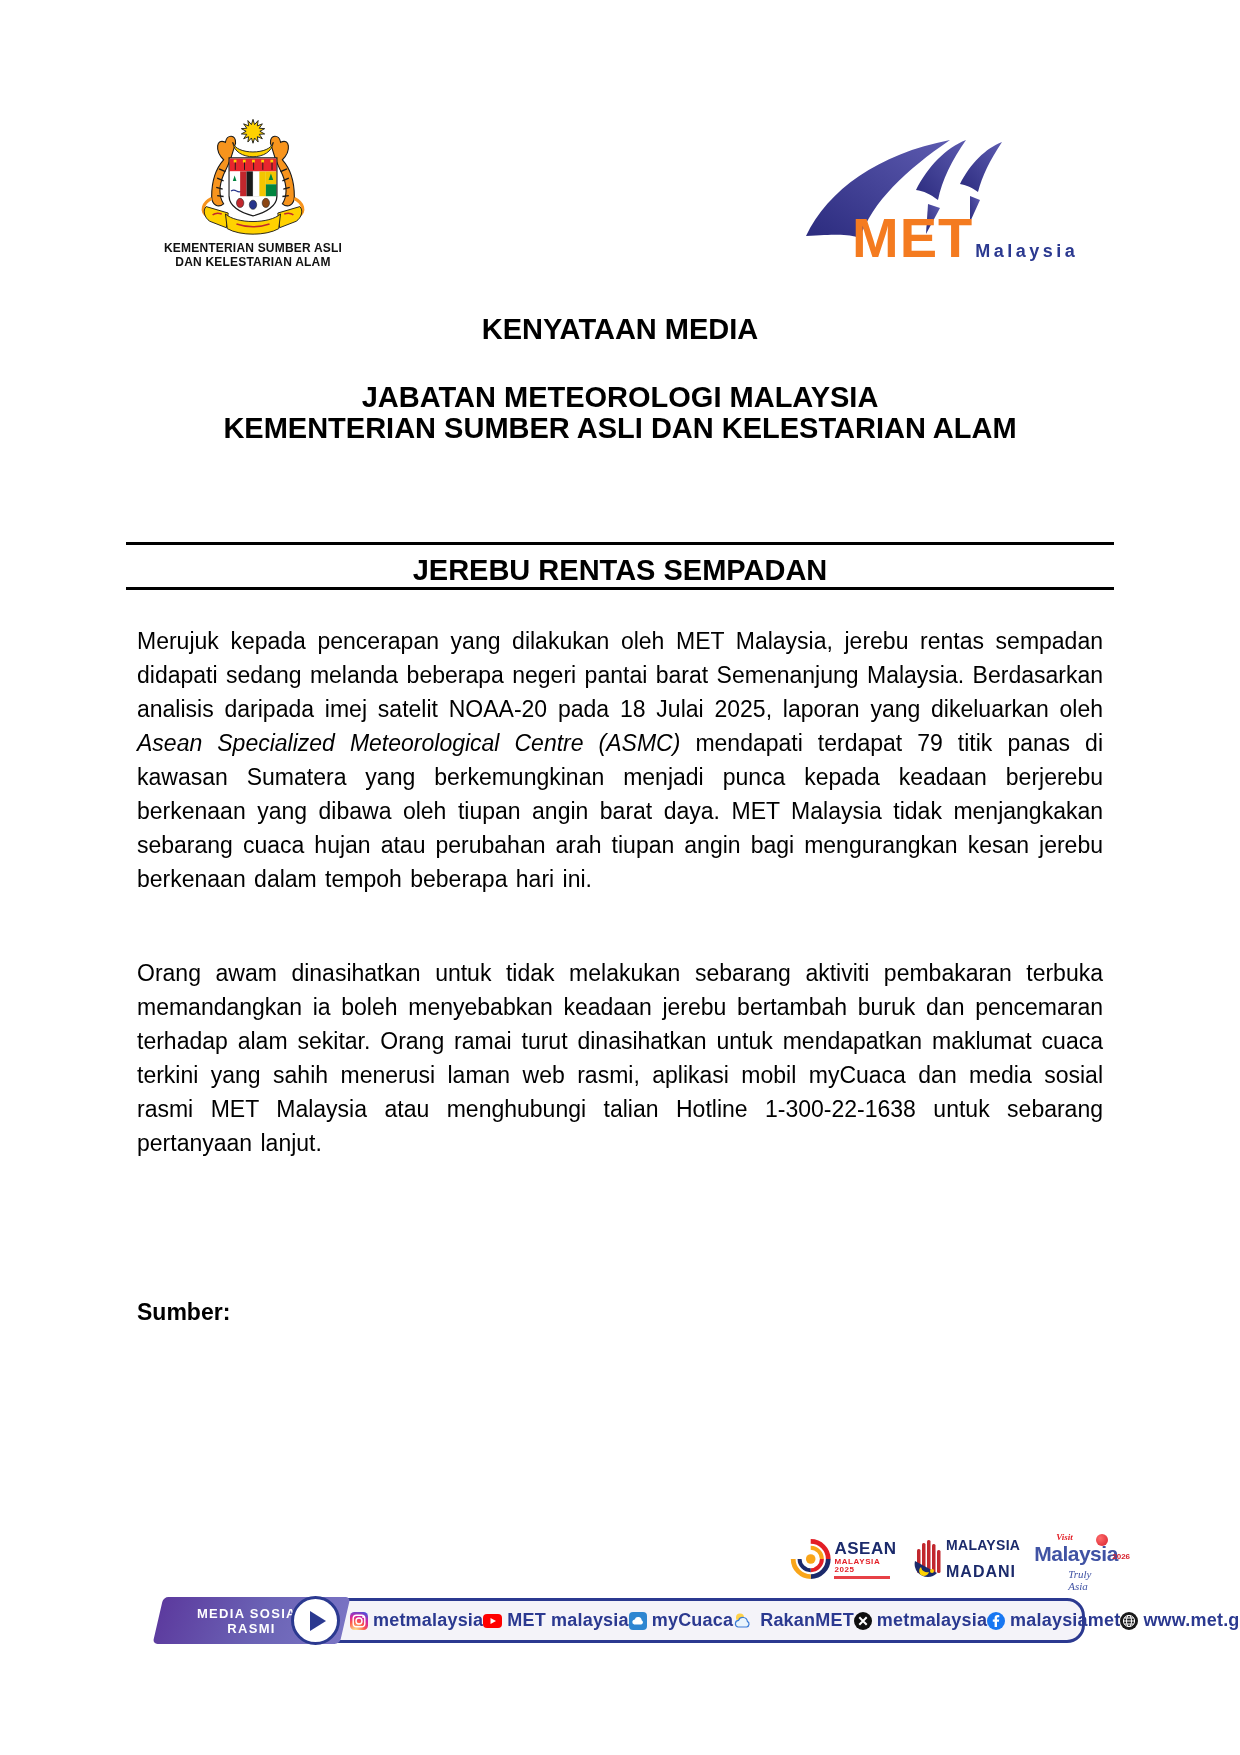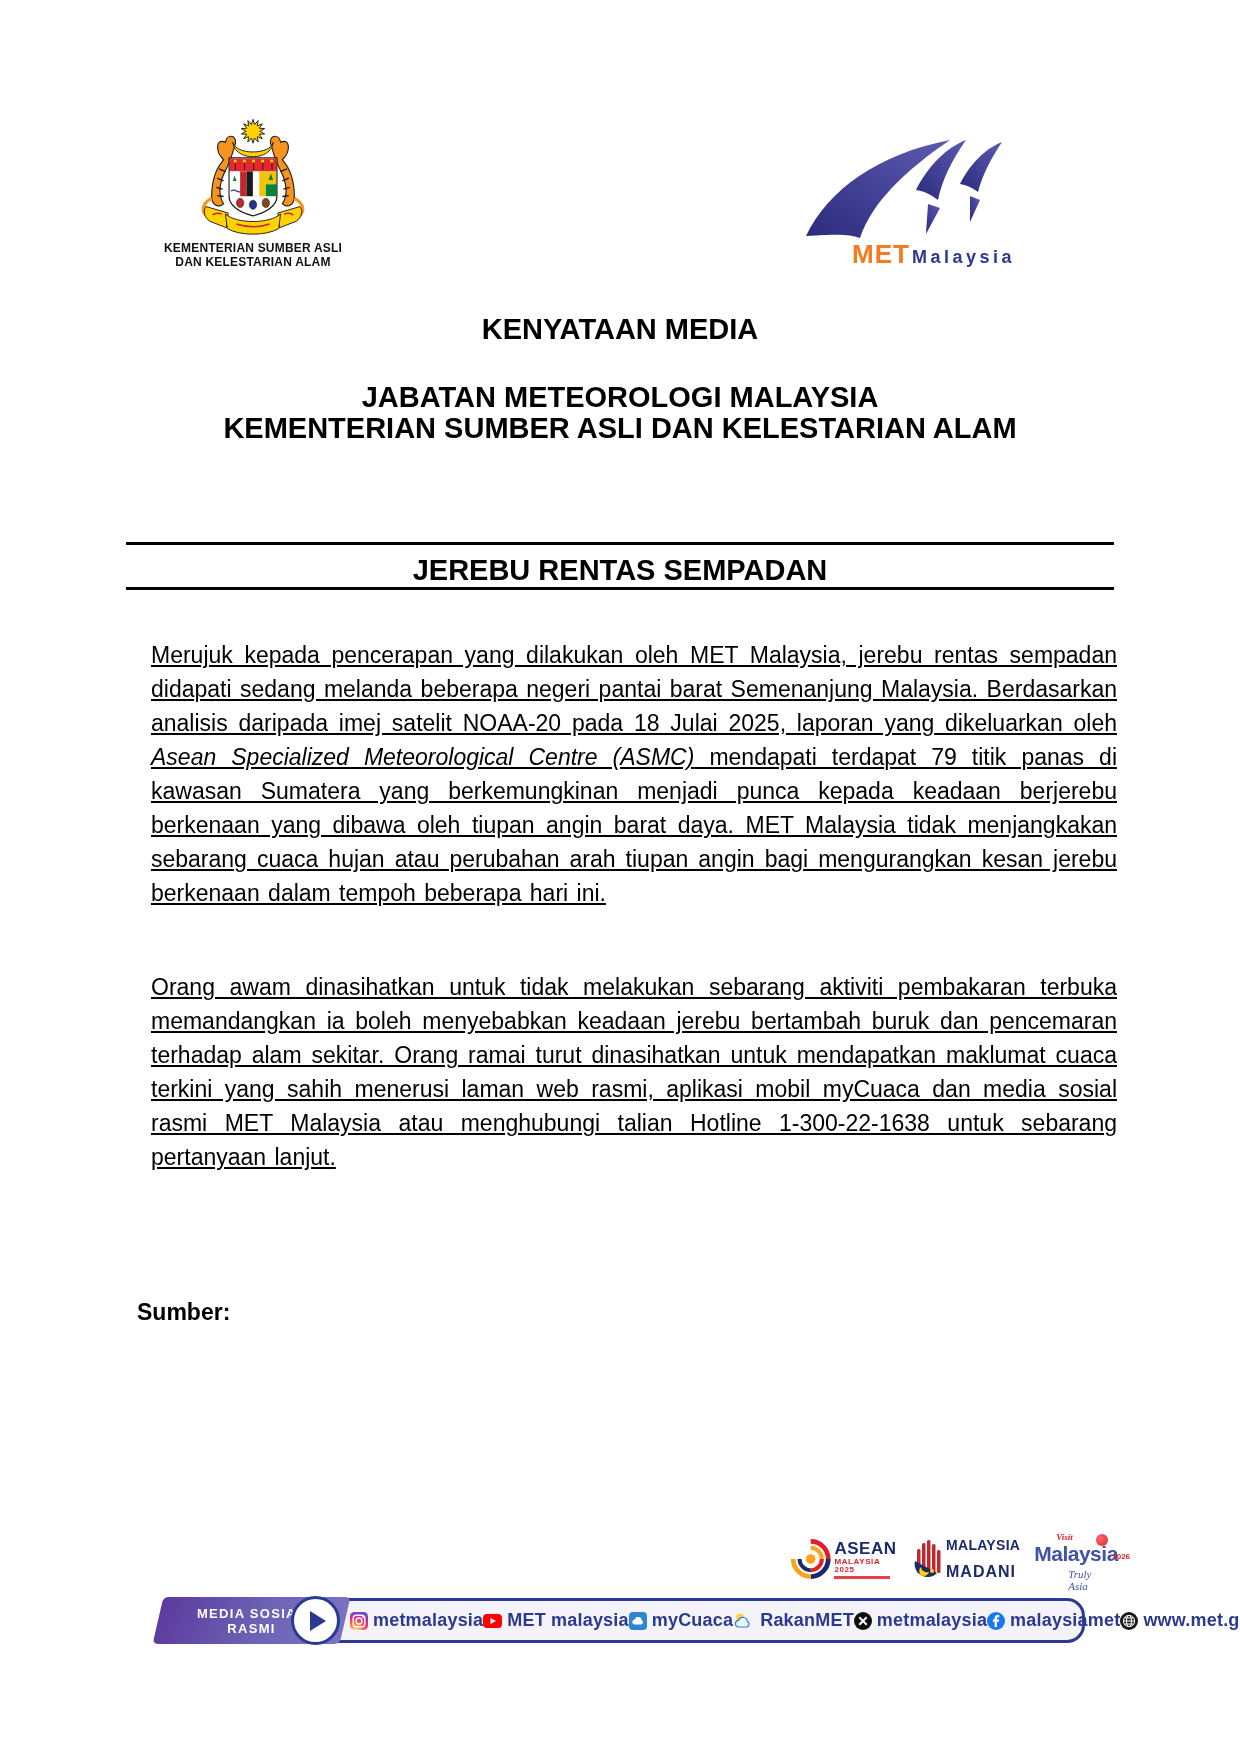--- a/index.html
+++ b/index.html
@@ -6,30 +6,30 @@
   .page{position:relative;width:1240px;height:1755px;margin:0 auto;background:#ffffff;
         font-family:"Liberation Sans","DejaVu Sans",sans-serif;color:#000;overflow:hidden;}
 
   
   .crest{position:absolute;left:158px;top:112px;width:190px;text-align:center;}
   .crest svg{display:block;margin:0 auto;}
   .crest-label{margin-top:5px;font-size:12px;font-weight:bold;line-height:14px;letter-spacing:.2px;color:#111;}
   .metlogo{position:absolute;left:800px;top:138px;width:210px;height:132px;}
   .metlogo svg{position:absolute;left:0;top:0;}
   .metlogo-text{position:absolute;left:52px;bottom:0;display:flex;align-items:baseline;white-space:nowrap;}
-  .metlogo-text .met{font-size:26px;font-weight:bold;color:#f47b20;letter-spacing:1px;}
+  .metlogo-text .met{font-size:56px;font-weight:bold;color:#f47b20;letter-spacing:1px;}
   .metlogo-text .mal{font-size:18px;font-weight:bold;color:#2b3990;letter-spacing:3.5px;margin-left:2px;}
 
   
   .h{position:absolute;left:0;width:100%;text-align:center;font-size:29px;font-weight:bold;line-height:30px;}
   .rule{position:absolute;left:126px;width:988px;height:3px;background:#000;}
 
   
-  .para{position:absolute;left:137px;width:966px;margin:14px;font-size:23px;line-height:34px;
-        text-align:justify;word-spacing:2px;color:#000;text-decoration:underline;}
+  .para{position:absolute;left:137px;width:966px;margin:0;font-size:23px;line-height:34px;
+        text-align:justify;word-spacing:2px;color:#000;}
   .para i{font-style:italic;}
   .sig-label{position:absolute;left:137px;top:1299px;font-size:23px;font-weight:bold;}
   .sig{position:absolute;left:137px;top:1358px;font-size:23px;font-weight:bold;line-height:28.5px;}
 
   
   .logos-row{position:absolute;left:790px;top:1527px;width:300px;height:64px;display:flex;
              align-items:center;gap:14px;}
   .asean{display:flex;align-items:center;gap:3px;}
   .asean-text{line-height:1;}
   .asean-l1{font-size:17px;font-weight:900;color:#1b2a6b;letter-spacing:.5px;}

